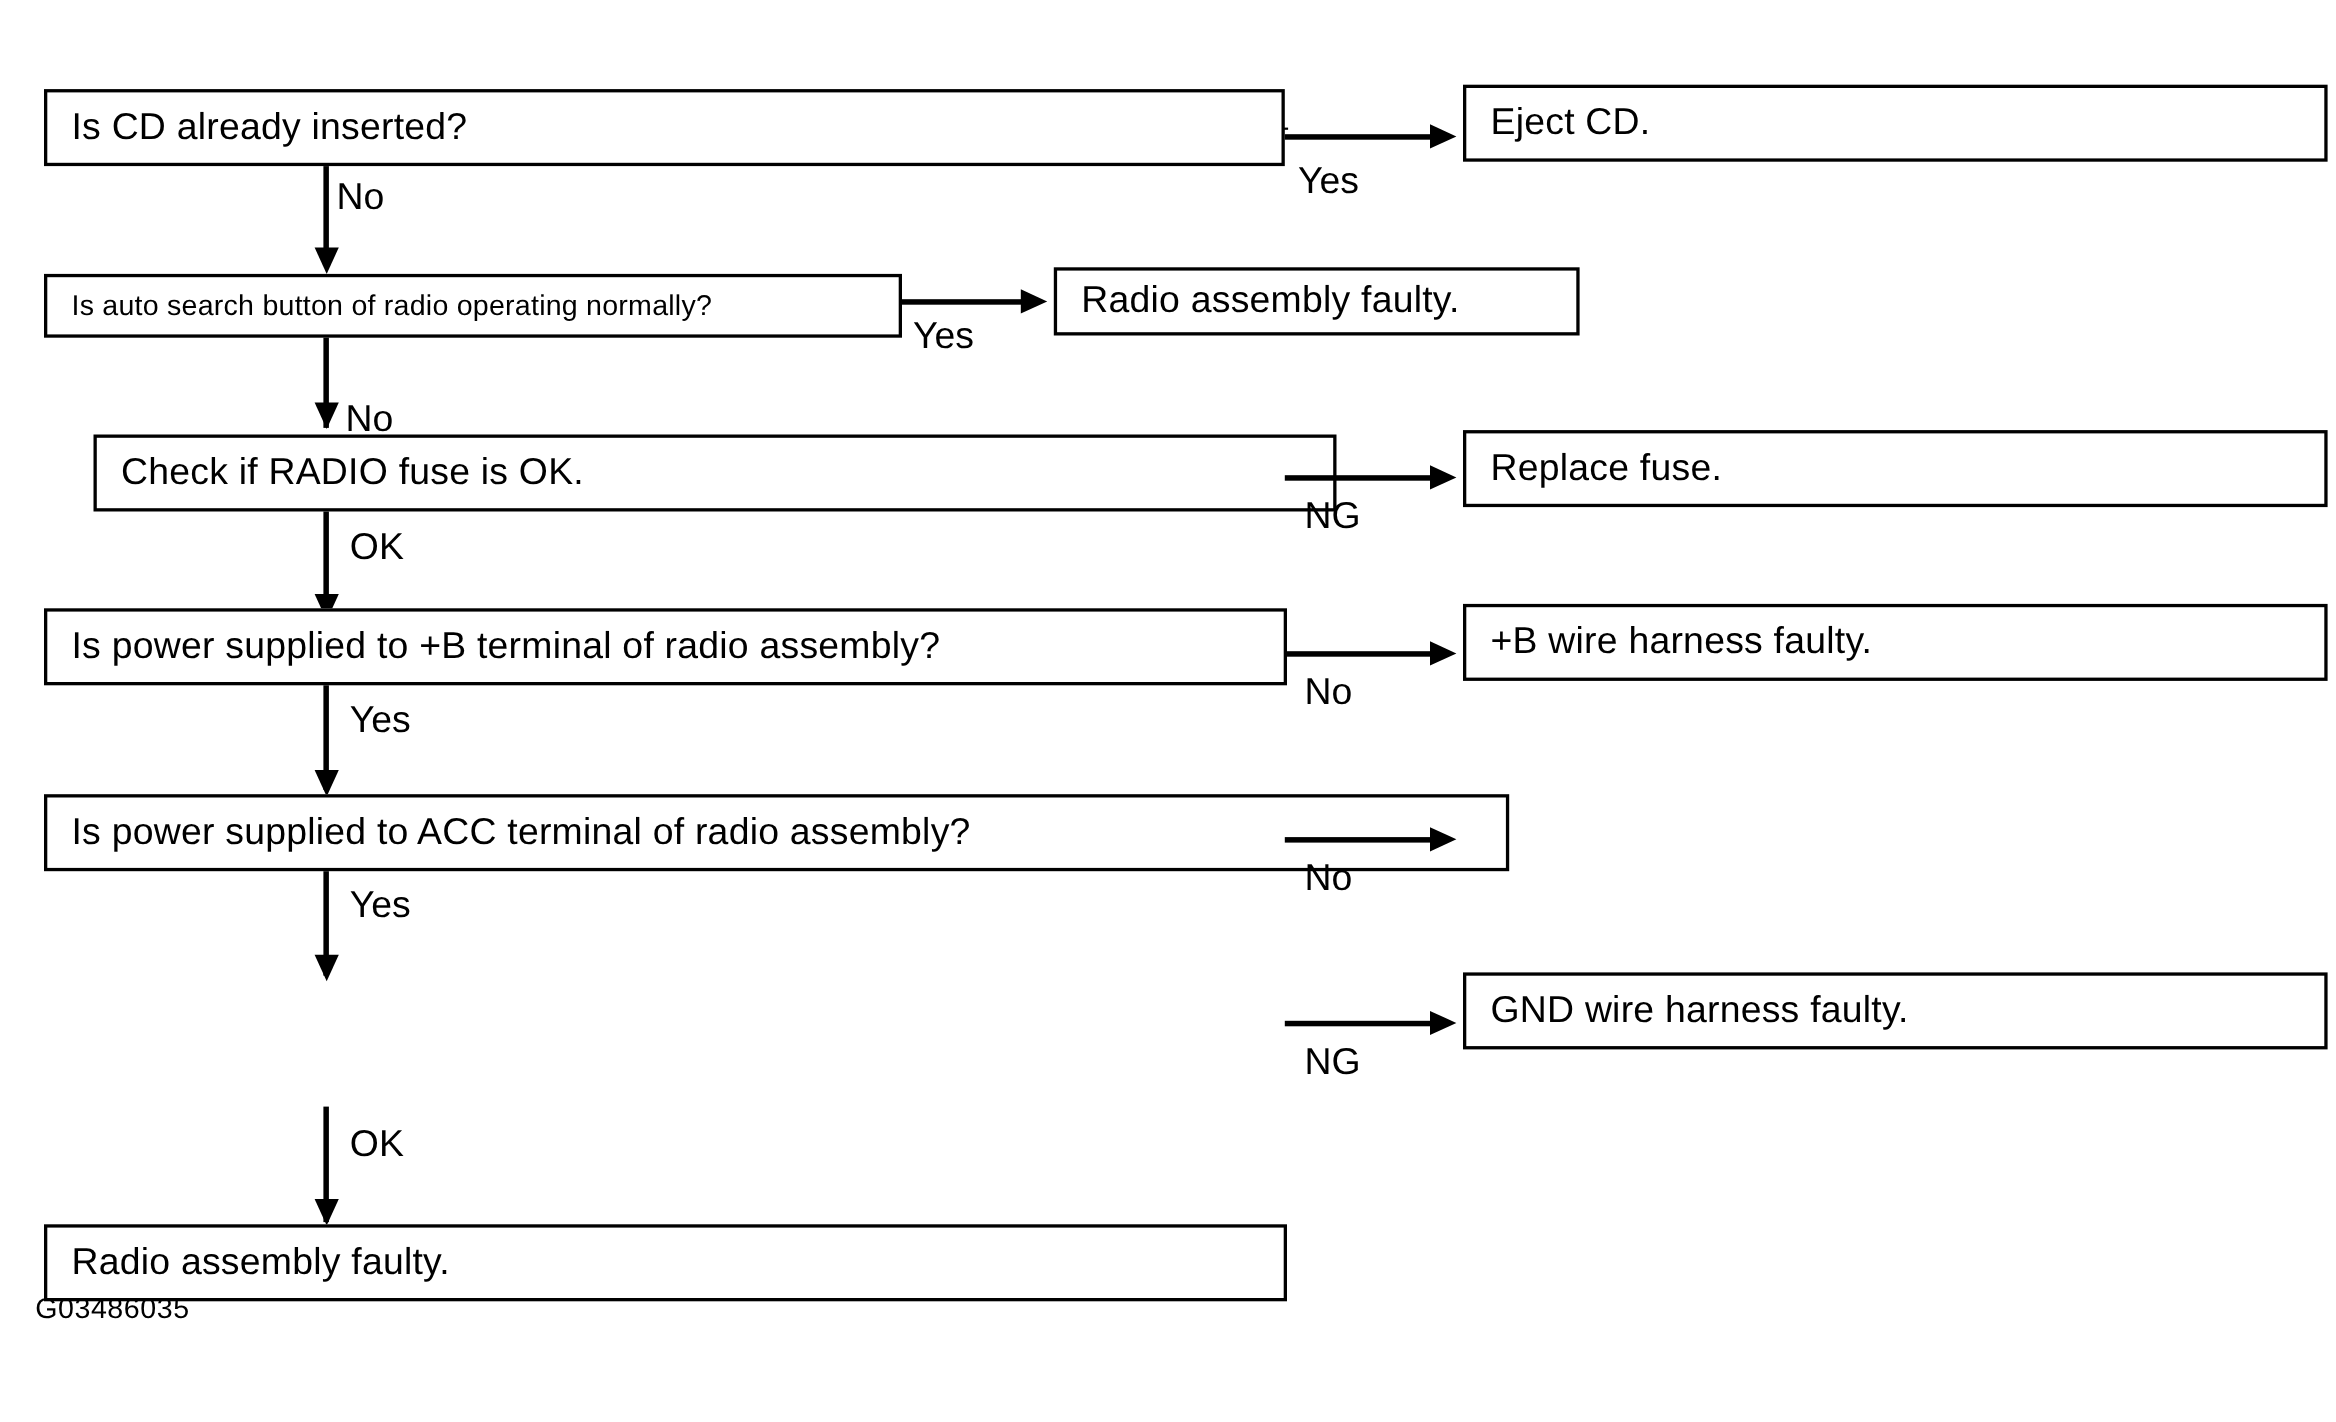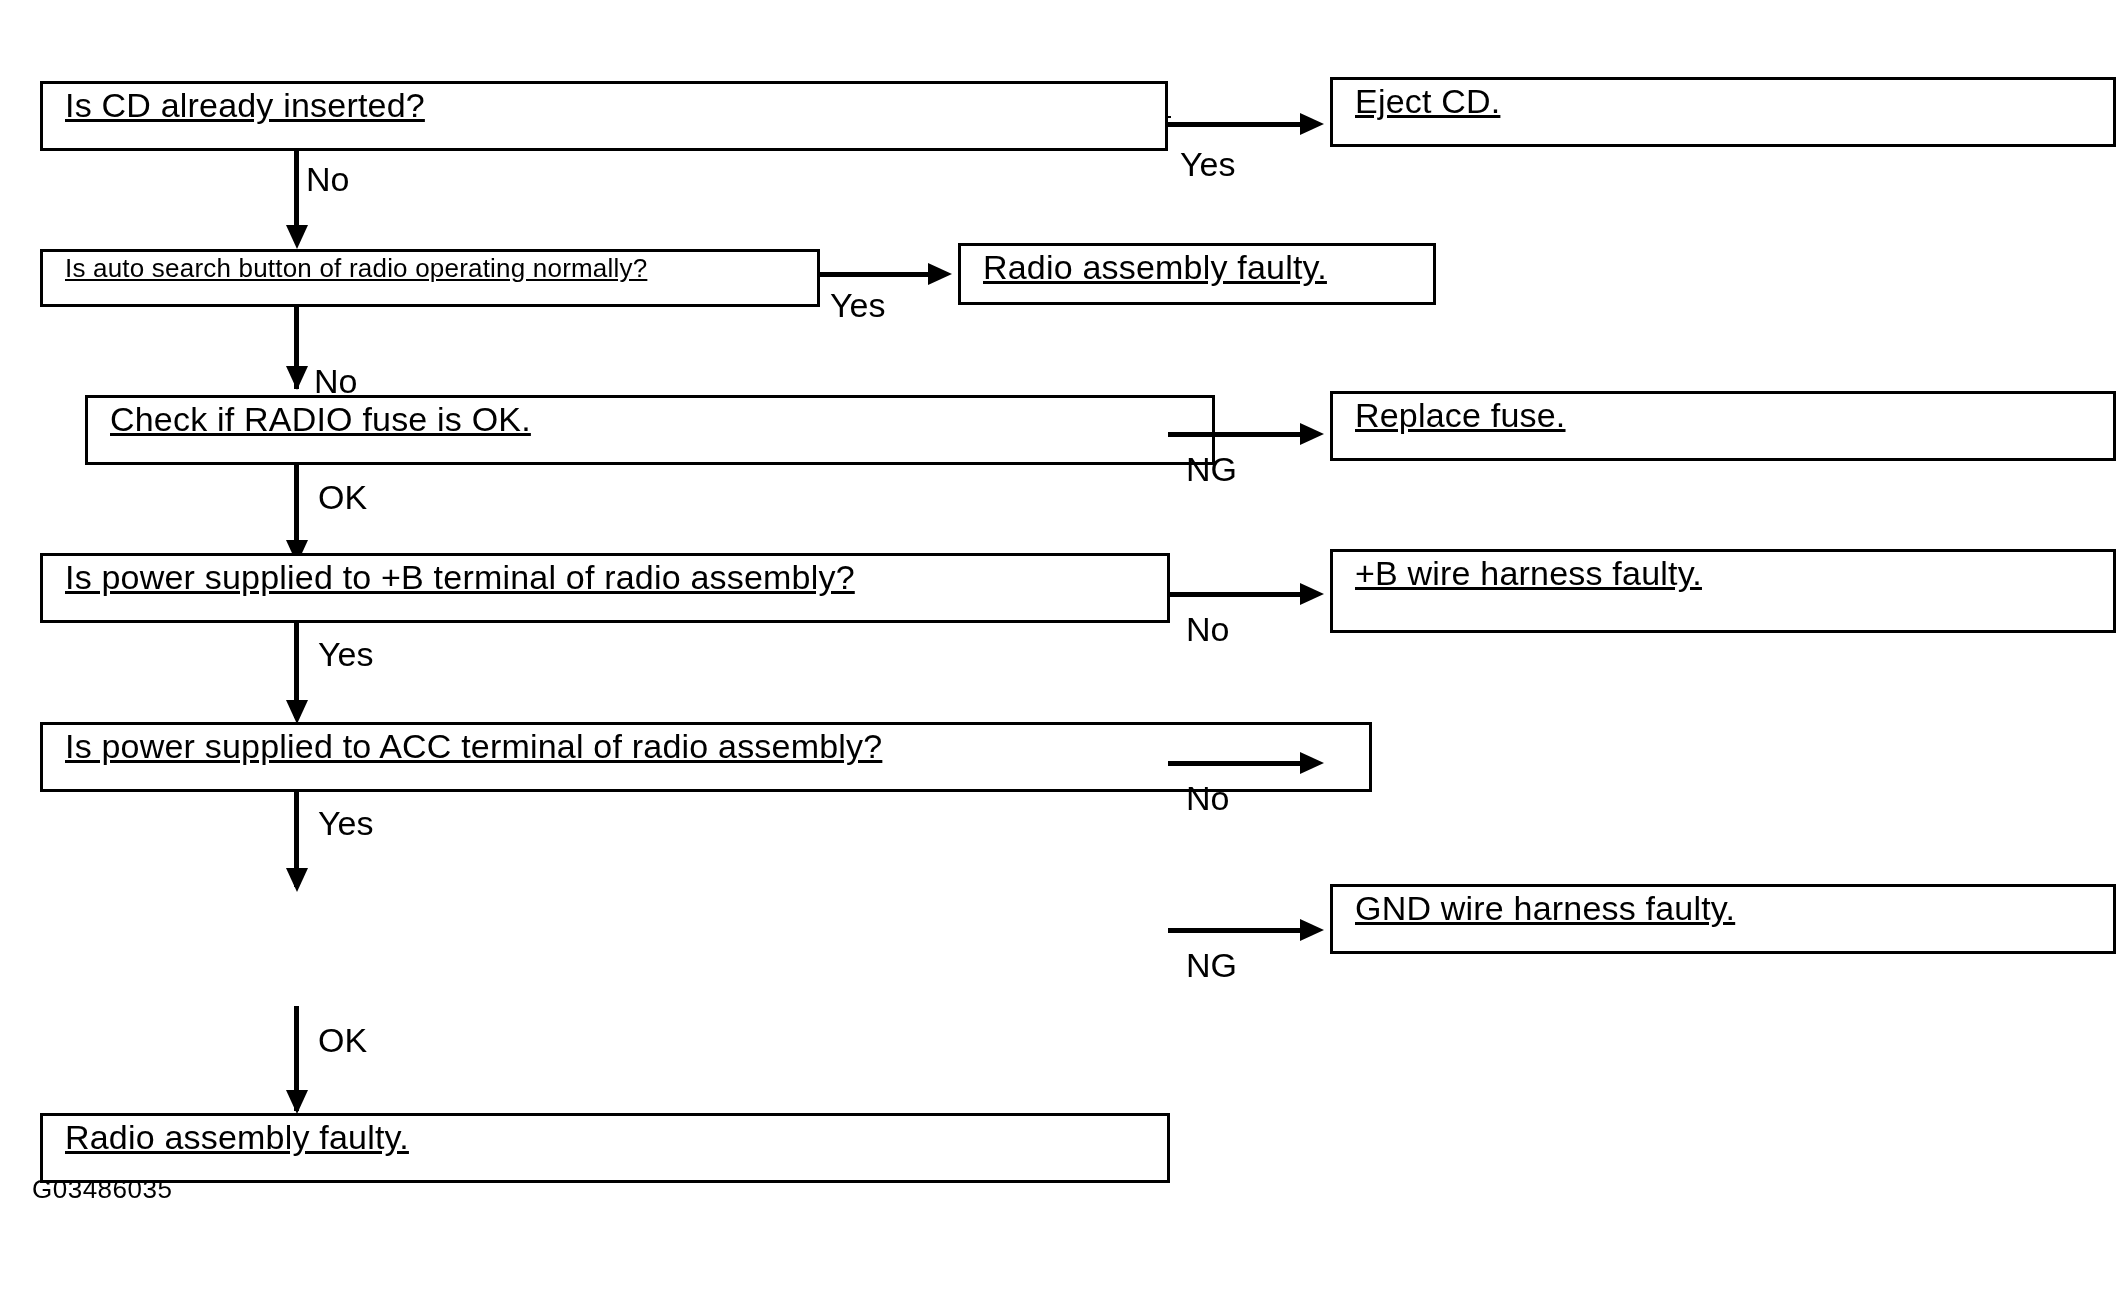--- a/index.html
+++ b/index.html
@@ -17,23 +17,23 @@
     height: 1293px;
     background: #ffffff;
     overflow: hidden;
   }
   .box {
     position: absolute;
     box-sizing: border-box;
     border: 3px solid #000000;
     background: #ffffff;
     display: flex;
+    align-items: center;
     padding-left: 22px;
     padding-right: 10px;
-    text-decoration: underline;
   }
   .box .txt {
     font-size: 34px;
     line-height: 1.28;
     letter-spacing: 0.2px;
     white-space: pre-line;
   }
   .box.small .txt {
     font-size: 26px;
   }
@@ -136,21 +136,21 @@
   <div class="elabel" style="left:1186px; top:452px;">NG</div>
 
   <div class="vline" style="left:294px; top:465px; height:95px;"></div>
   <div class="vhead" style="left:286px; top:540px;"></div>
   <div class="elabel" style="left:318px; top:480px;">OK</div>
 
   <div class="box" style="left:40px; top:553px; width:1130px; height:70px;">
     <span class="txt">Is power supplied to +B terminal of radio assembly?</span>
   </div>
 
-  <div class="box" style="left:1330px; top:549px; width:786px; height:84px;">
+  <div class="box" style="left:1330px; top:549px; width:786px; height:70px;">
     <span class="txt">+B wire harness faulty.</span>
   </div>
 
   <div class="hline" style="left:1168px; top:592px; width:134px;"></div>
   <div class="hhead" style="left:1300px; top:583px;"></div>
   <div class="elabel" style="left:1186px; top:612px;">No</div>
 
   <div class="vline" style="left:294px; top:623px; height:95px;"></div>
   <div class="vhead" style="left:286px; top:700px;"></div>
   <div class="elabel" style="left:318px; top:637px;">Yes</div>

